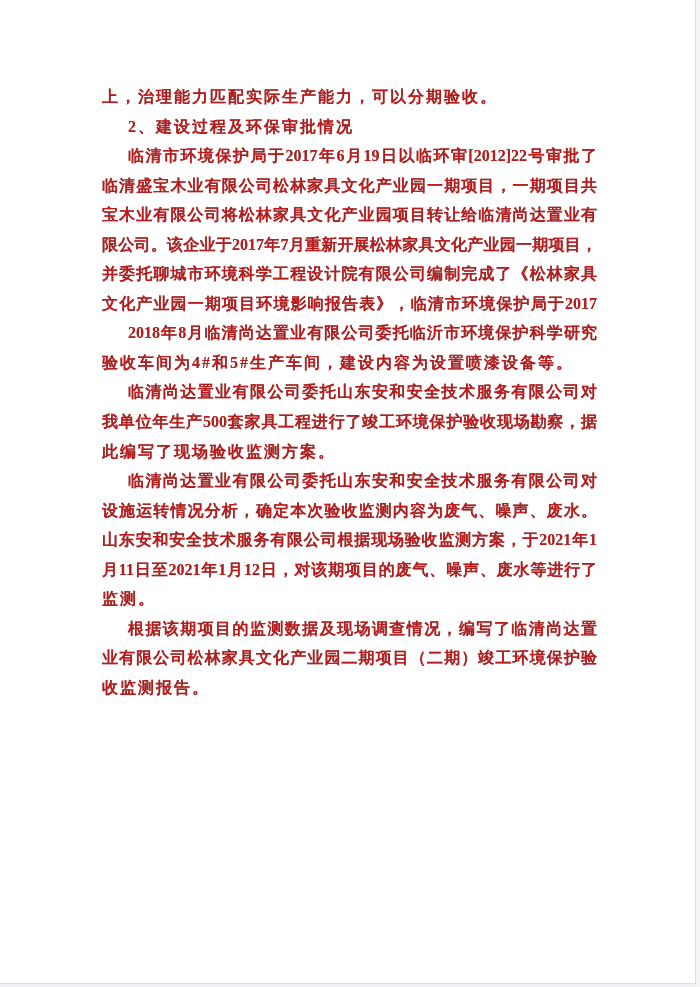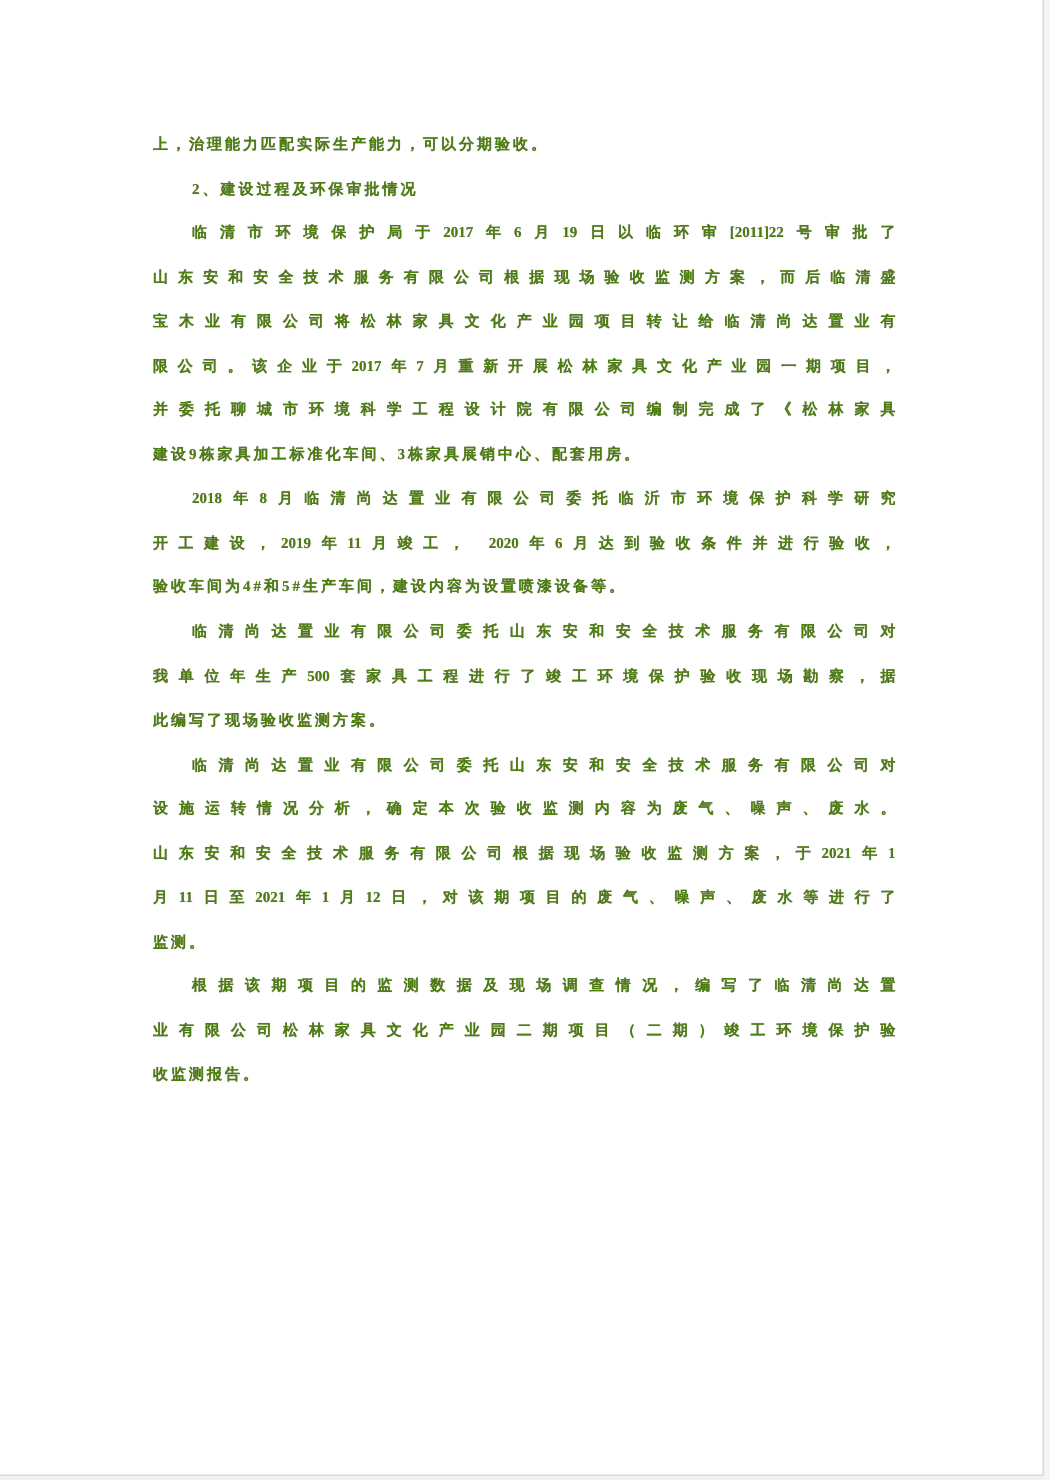--- a/index.html
+++ b/index.html
@@ -34,22 +34,22 @@
     height: 4px;
     background: #f0f1f4;
     border-top: 1.5px solid #d9dce0;
     box-sizing: border-box;
   }
   .doc-body {
     position: absolute;
     top: 82px;
     left: 102px;
     width: 495px;
-    color: #4d7c0f;
-    font-size: 10px;
+    color: #b91c1c;
+    font-size: 16px;
     font-weight: 700;
     line-height: 29.55px;
     text-shadow: 0 0 0.5px rgba(61,61,61,0.55);
   }
   .para { margin: 0; }
   .line {
     text-align: justify;
     text-align-last: justify;
     text-justify: inter-character;
     text-justify: distribute;
@@ -65,29 +65,28 @@
 </style>
 </head>
 <body>
 
 <div class="page">
   <div class="doc-body">
       <div class="line last">上，治理能力匹配实际生产能力，可以分期验收。</div>
       <div class="para"></div>
       <div class="line first last">2、建设过程及环保审批情况</div>
       <div class="para"></div>
-      <div class="line first">临清市环境保护局于2017年6月19日以临环审[2011]22号审批了</div>
-      <div class="line">山东安和安全技术服务有限公司根据现场验收监测方案，而后临清盛</div>
+      <div class="line first">临清市环境保护局于2017年6月19日以临环审[2012]22号审批了</div>
+      <div class="line">临清盛宝木业有限公司松林家具文化产业园一期项目，一期项目共</div>
       <div class="line">宝木业有限公司将松林家具文化产业园项目转让给临清尚达置业有</div>
       <div class="line">限公司。该企业于2017年7月重新开展松林家具文化产业园一期项目，</div>
       <div class="line">并委托聊城市环境科学工程设计院有限公司编制完成了《松林家具</div>
-      <div class="line last">建设9栋家具加工标准化车间、3栋家具展销中心、配套用房。</div>
+      <div class="line">文化产业园一期项目环境影响报告表》，临清市环境保护局于2017</div>
       <div class="para"></div>
       <div class="line first">2018年8月临清尚达置业有限公司委托临沂市环境保护科学研究</div>
-      <div class="line">开工建设，2019年11月竣工， 2020年6月达到验收条件并进行验收，</div>
       <div class="line last">验收车间为4#和5#生产车间，建设内容为设置喷漆设备等。</div>
       <div class="para"></div>
       <div class="line first">临清尚达置业有限公司委托山东安和安全技术服务有限公司对</div>
       <div class="line">我单位年生产500套家具工程进行了竣工环境保护验收现场勘察，据</div>
       <div class="line last">此编写了现场验收监测方案。</div>
       <div class="para"></div>
       <div class="line first">临清尚达置业有限公司委托山东安和安全技术服务有限公司对</div>
       <div class="line">设施运转情况分析，确定本次验收监测内容为废气、噪声、废水。</div>
       <div class="line">山东安和安全技术服务有限公司根据现场验收监测方案，于2021年1</div>
       <div class="line">月11日至2021年1月12日，对该期项目的废气、噪声、废水等进行了</div>

